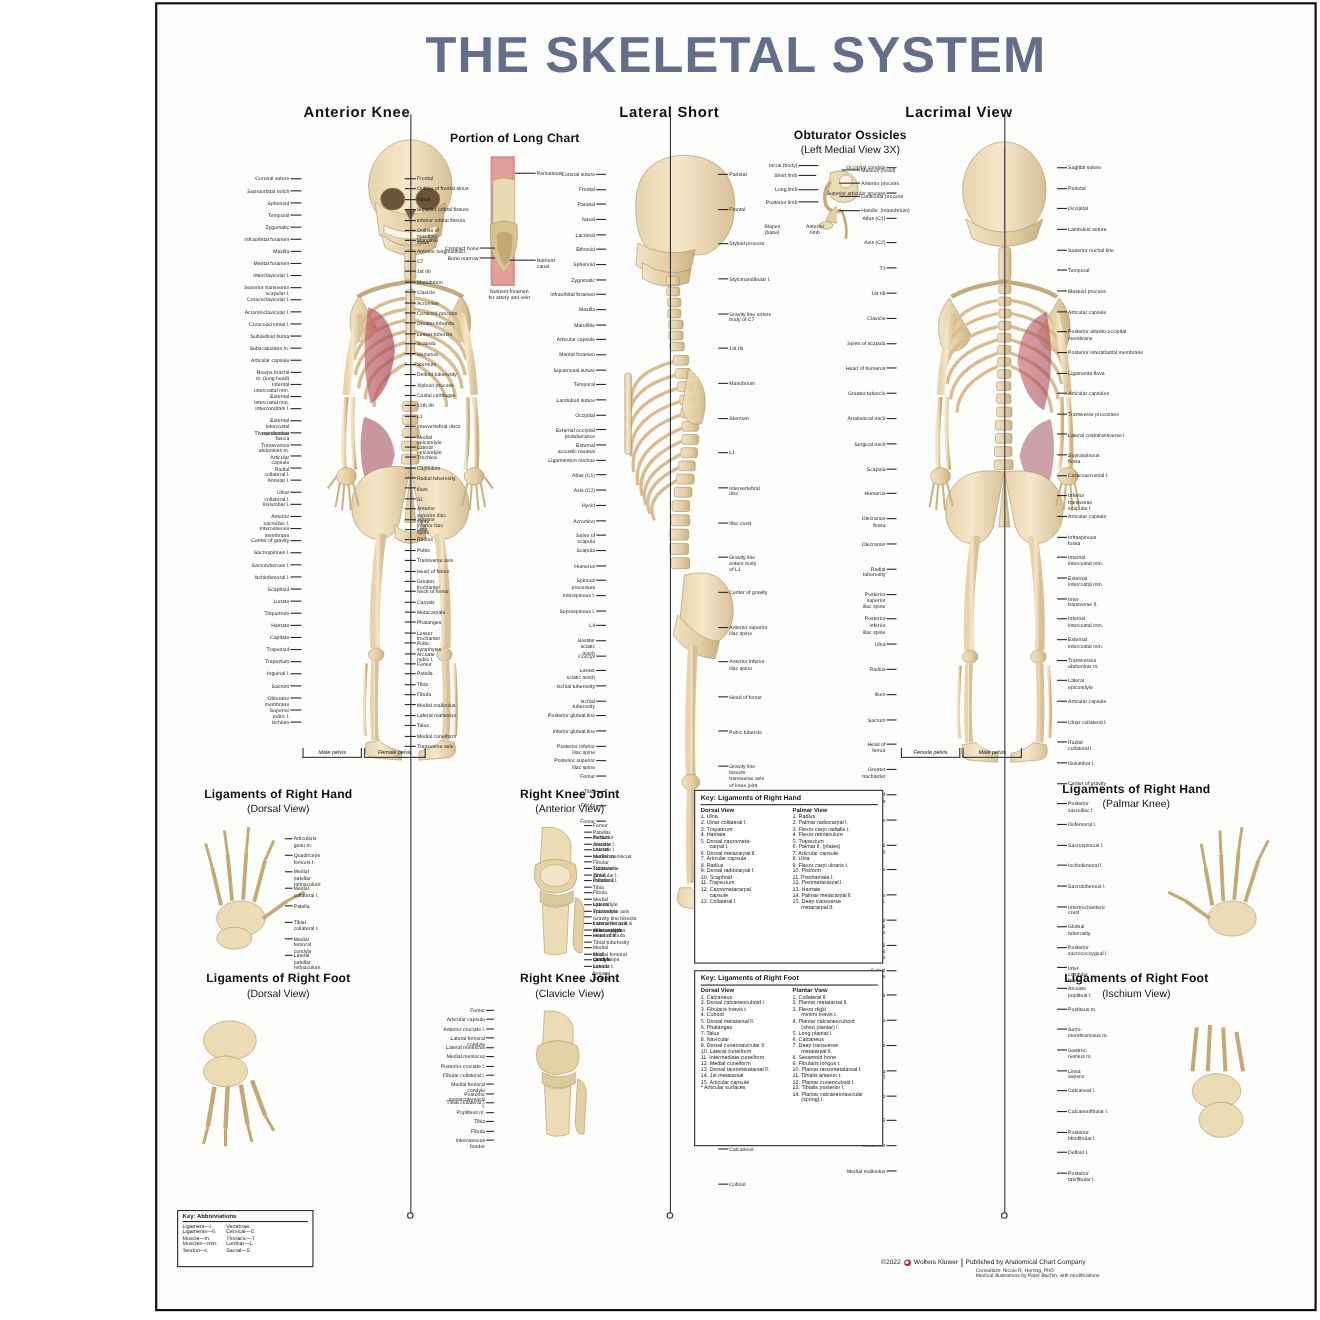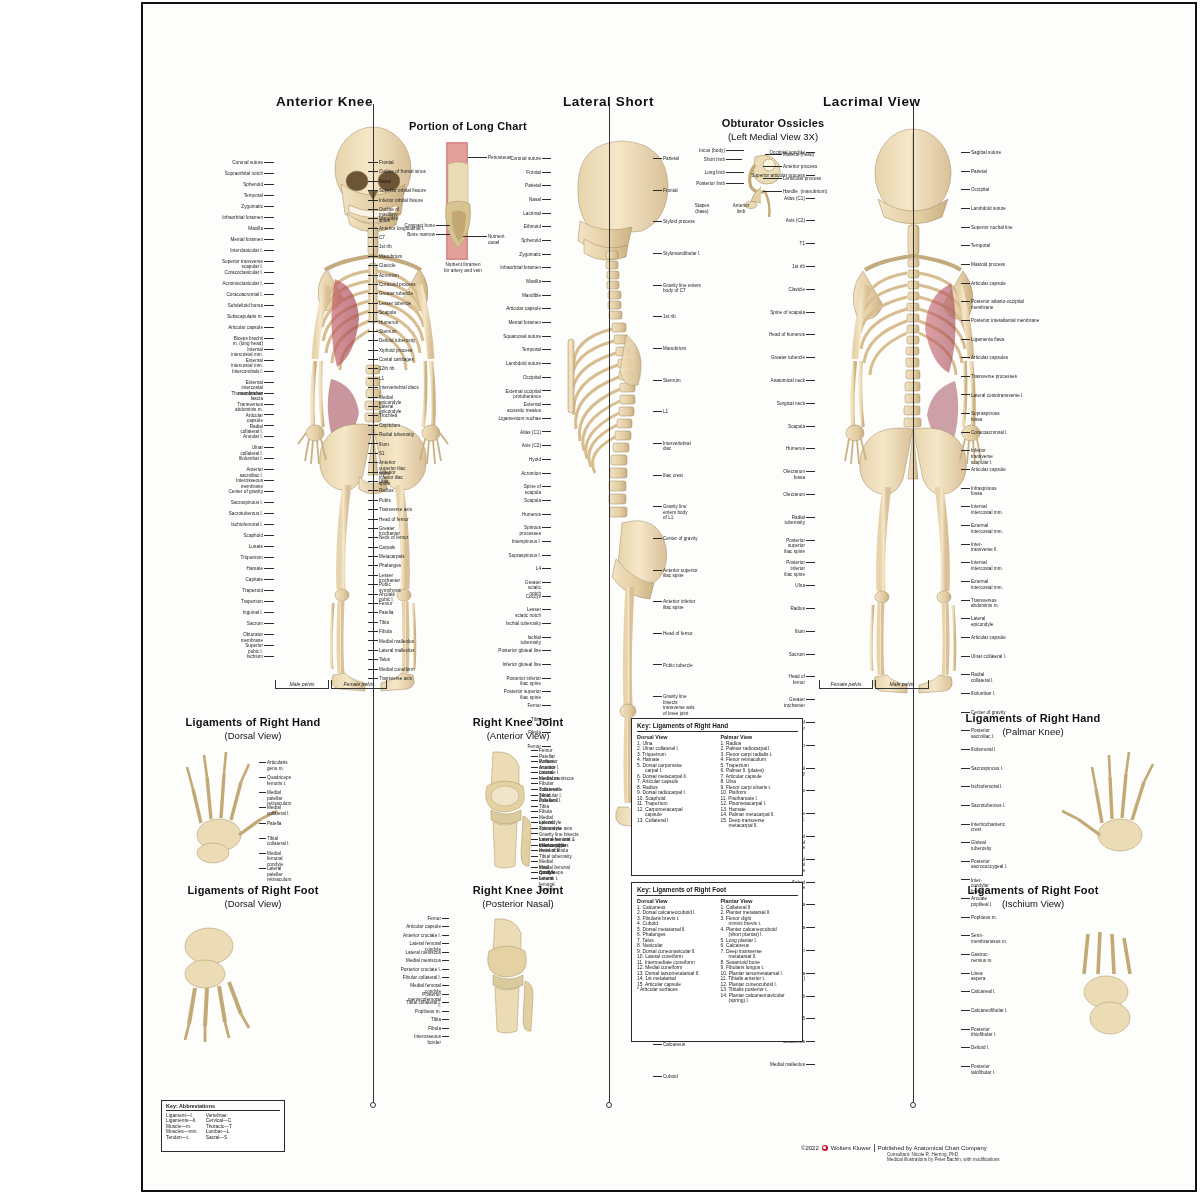--- a/index.html
+++ b/index.html
@@ -66,20 +66,21 @@
   .plumbdot{position:absolute;width:4px;height:4px;border:.7px solid #333;border-radius:50%;background:#fff;}
 
   .bracket{position:absolute;border-left:.7px solid #333;border-right:.7px solid #333;border-bottom:.7px solid #333;}
   .bracket span{position:absolute;left:0;width:100%;top:1px;text-align:center;font-size:5px;font-style:italic;}
 </style>
 </head>
 <body>
 
 <div id="poster">
 
+  <div class="title">THE SKELETAL SYSTEM</div>
 
   <div class="view-head" style="left:133px;top:90px;">Anterior Knee</div>
   <div class="view-head" style="left:420px;top:90px;">Lateral Short</div>
   <div class="view-head" style="left:680px;top:90px;">Lacrimal View</div>
 
   <div class="sec-head" style="left:250px;top:116px;width:150px;">Portion of Long Chart</div>
 
   <div class="sec-head" style="left:540px;top:113px;width:180px;">Obturator Ossicles</div>
   <div class="sec-sub" style="left:540px;top:127px;width:180px;">(Left Medial View 3X)</div>
 
@@ -92,21 +93,21 @@
   <div class="sec-head" style="left:-10px;top:880px;width:240px;">Ligaments of Right Foot</div>
   <div class="sec-sub" style="left:-10px;top:894px;width:240px;">(Dorsal View)</div>
 
   <div class="sec-head" style="left:770px;top:880px;width:240px;">Ligaments of Right Foot</div>
   <div class="sec-sub" style="left:770px;top:894px;width:240px;">(Ischium View)</div>
 
   <div class="sec-head" style="left:285px;top:712px;width:180px;">Right Knee Joint</div>
   <div class="sec-sub" style="left:285px;top:726px;width:180px;">(Anterior View)</div>
 
   <div class="sec-head" style="left:285px;top:880px;width:180px;">Right Knee Joint</div>
-  <div class="sec-sub" style="left:285px;top:894px;width:180px;">(Posterior Nasal)</div>
+  <div class="sec-sub" style="left:285px;top:894px;width:180px;">(Clavicle View)</div>
 
   <div class="fig" style="left:80px;top:125px;">
     <svg width="300" height="570" viewBox="0 0 300 570">
       <defs>
         <linearGradient id="bone" x1="0" y1="0" x2="1" y2="0">
           <stop offset="0%" stop-color="#e7d4ac"></stop>
             <stop offset="45%" stop-color="#f5e7c8"></stop>
           <stop offset="100%" stop-color="#d9c098"></stop>
         </linearGradient>
         <linearGradient id="bone2" x1="0" y1="0" x2="1" y2="0">

